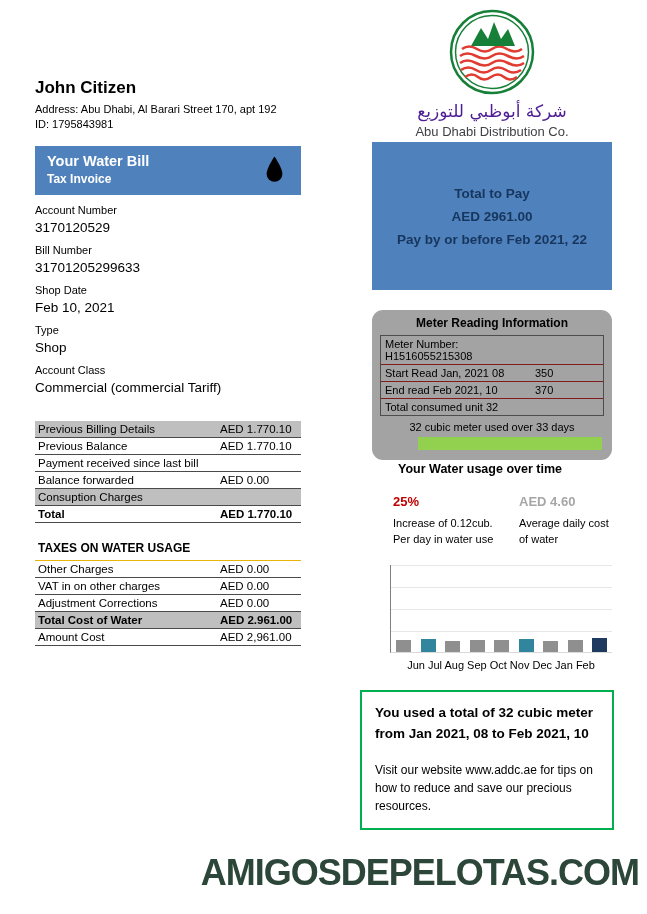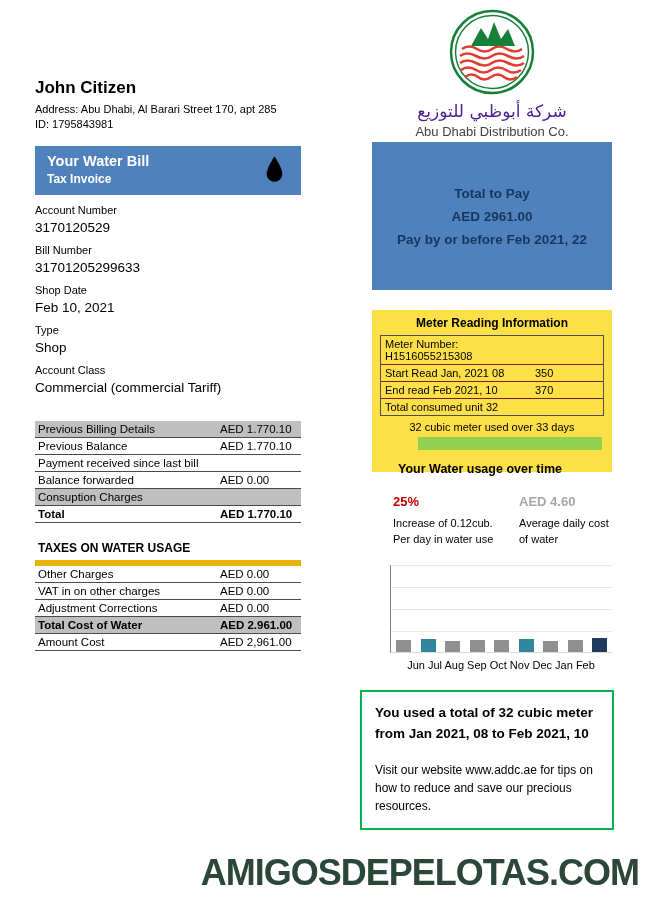--- a/index.html
+++ b/index.html
@@ -23,35 +23,35 @@
   .acct-value { font-size:13.5px; margin-top:4px; }
 
   .bill-table { margin-top:26px; }
   .bill-row { display:flex; align-items:center; font-size:11.5px; padding:2px 3px; border-bottom:1px solid #4a4a4a; min-height:16px; }
   .bill-row .bl { flex:1; }
   .bill-row .bv { width:78px; }
   .bill-row.header { background:#bfbfbf; }
   .bill-row.bold { font-weight:bold; }
   .bill-row.header-bold { background:#bfbfbf; font-weight:bold; }
 
-  .taxes-title { margin-top:18px; font-size:12px; font-weight:bold; padding:0 3px 5px; border-bottom:6px solid #eab308; }
+  .taxes-title { margin-top:18px; font-size:12px; font-weight:bold; padding:0 3px 5px; border-bottom:1px solid #eab308; }
   #tax-table { margin-top:0; }
 
   
   .brand { position:absolute; left:372px; top:8px; width:240px; text-align:center; padding-bottom:9px; border-bottom:1px solid #c9c9c9; }
   .arabic { font-family:"DejaVu Sans","Liberation Sans",sans-serif; font-size:17px; color:#4c1d95; margin-top:1px; }
   .english { font-size:13px; color:#414044; margin-top:3px; }
 
   
   .paybox { position:absolute; left:372px; top:142px; width:240px; height:148px; background:#4f81bd;
             color:#17365d; font-weight:bold; font-size:13.5px; display:flex; flex-direction:column;
             align-items:center; justify-content:center; gap:8px; text-align:center; padding:0 14px; }
 
   
-  .meterbox { position:absolute; left:372px; top:310px; width:240px; background:#fde047; padding:6px 8px 22px; }
+  .meterbox { position:absolute; left:372px; top:310px; width:240px; background:#a3a3a3; padding:6px 8px 10px;border-radius:11px; }
   .meter-title { font-size:12px; font-weight:bold; text-align:center; margin-bottom:5px; }
   #meter-rows { border:1px solid #4d4d4d; }
   .meter-row { display:flex; font-size:11px; padding:2px 4px; border-bottom:1px solid #7f1d1d; }
   .meter-row:last-child { border-bottom:none; }
   .meter-row .ml { width:150px; }
   .meter-row .mv { flex:1; }
   .meter-note { font-size:11px; text-align:center; margin:5px 0 4px; }
   .greenbar { height:13px; background:#92d050; margin-left:38px; margin-right:2px; }
 
   
@@ -80,21 +80,21 @@
   .watermark { position:absolute; right:8px; bottom:20px; font-size:36px; font-weight:bold;
                letter-spacing:-1px; color:#2c463a; transform:scaleY(1.05); transform-origin:bottom; }
 </style>
 </head>
 <body>
 
 <div class="page">
 
   <div class="left-col">
     <div class="cust-name">John Citizen</div>
-    <div class="cust-addr">Address: Abu Dhabi, Al Barari Street 170, apt 285</div>
+    <div class="cust-addr">Address: Abu Dhabi, Al Barari Street 170, apt 192</div>
     <div class="cust-id">ID: 1795843981</div>
 
     <div class="banner">
       <div class="banner-title">Your Water Bill</div>
       <div class="banner-sub">Tax Invoice</div>
       <span class="drop">
         <svg width="21" height="29" viewBox="0 0 24 32" aria-hidden="true">
           <path d="M12 1 C12 1 3 14 3 21 a9 9 0 0 0 18 0 C21 14 12 1 12 1 Z" fill="#000000"></path>
         </svg>
       </span>

